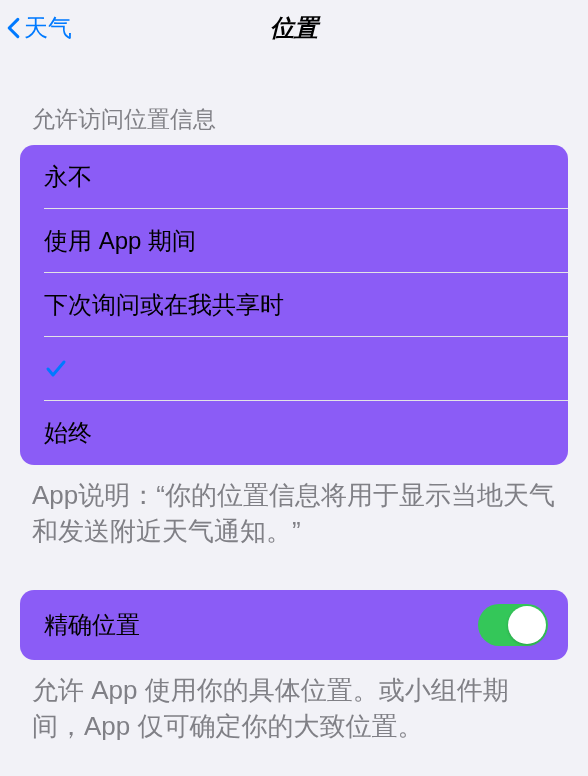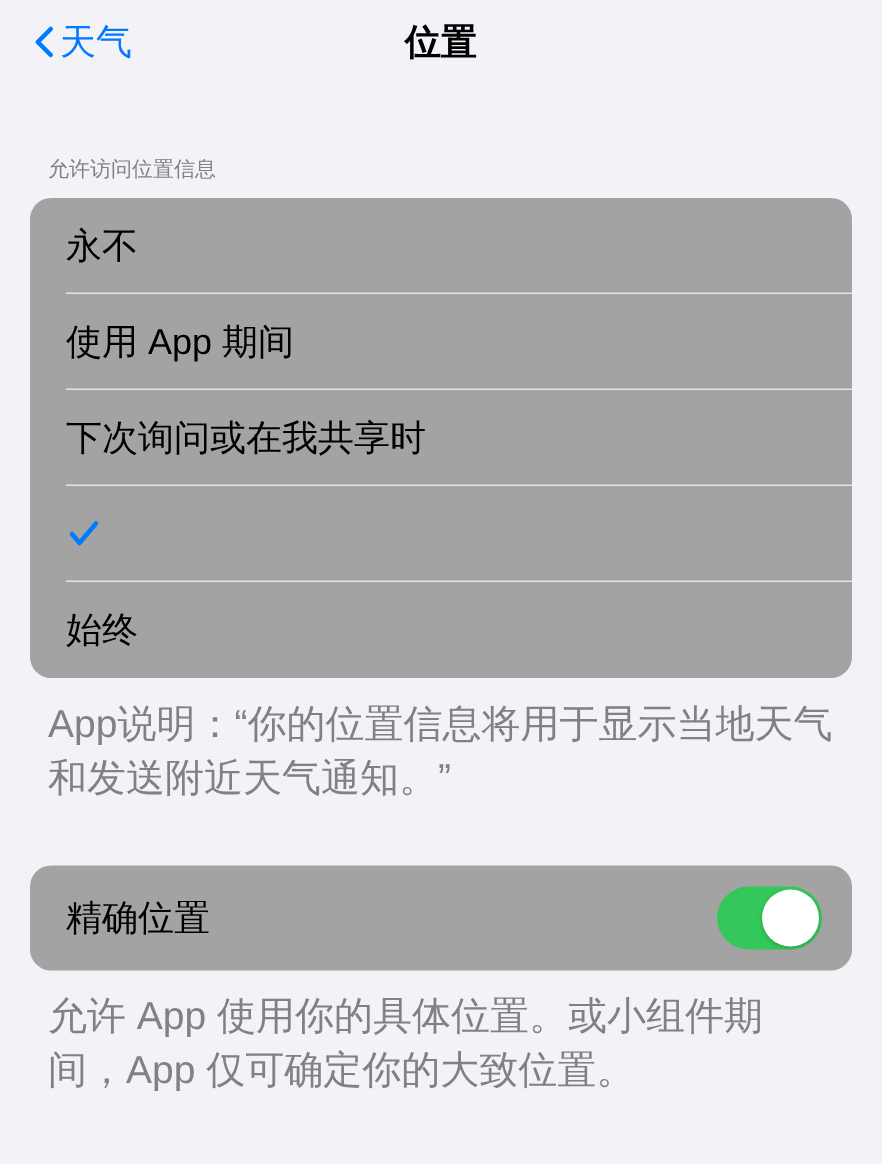--- a/index.html
+++ b/index.html
@@ -13,21 +13,21 @@
       background-color: #f2f2f7;
       width: 588px;
       height: 776px;
       overflow: hidden;
     }
     .navbar {
       height: 56px;
       display: flex;
       align-items: center;
       position: relative;
-      padding: 0 16px;
+      padding: 0 0;
     }
     .back-button {
       display: flex;
       align-items: center;
       color: #007aff;
       font-size: 24px;
       cursor: pointer;
       padding: 4px;
     }
     .back-chevron {
@@ -40,28 +40,29 @@
     .back-label {
       margin-left: 2px;
     }
     .nav-title {
       position: absolute;
       left: 50%;
       transform: translateX(-50%);
       font-size: 24px;
       font-weight: 600;
       color: #000;
+      font-style: italic;
     }
     .section-header {
       color: #808086;
-      font-size: 14px;
+      font-size: 23px;
       padding: 48px 32px 10px 32px;
     }
     .list-group {
-      background-color: #a3a3a3;
+      background-color: #8b5cf6;
       border-radius: 14px;
       margin: 0 20px;
       overflow: hidden;
     }
     .list-item {
       display: flex;
       align-items: center;
       justify-content: space-between;
       min-height: 64px;
       padding: 16px 20px 16px 24px;

